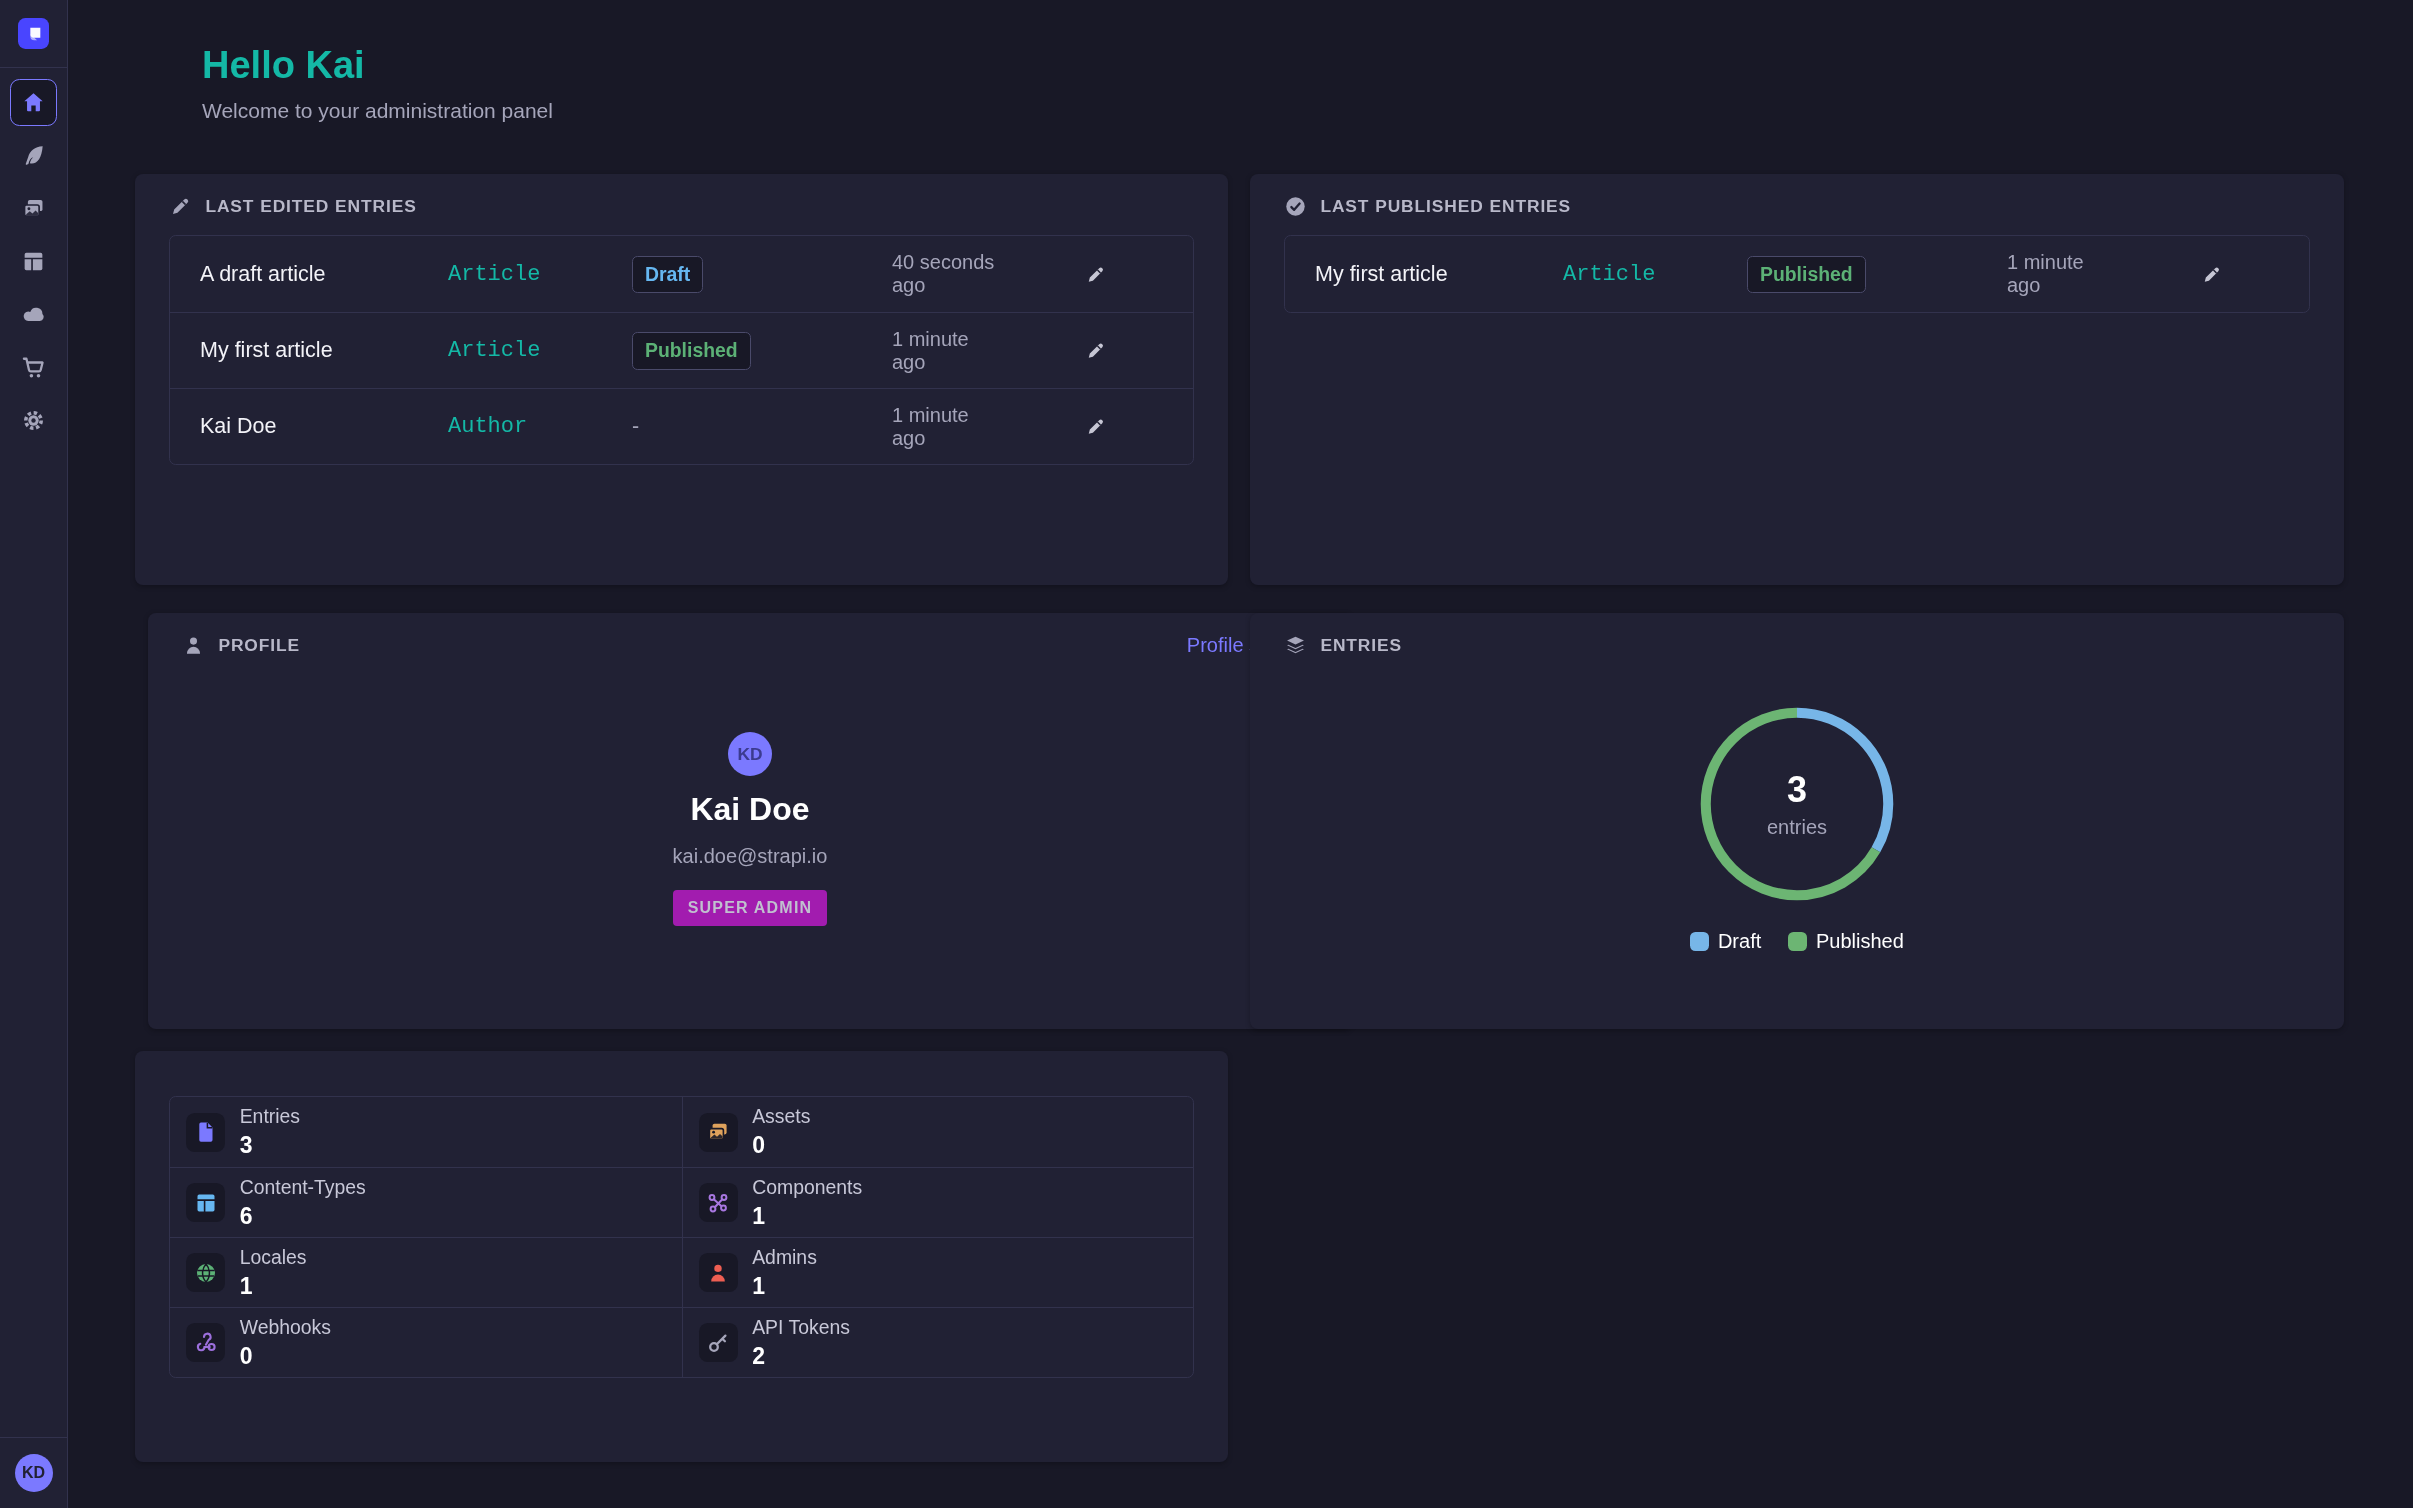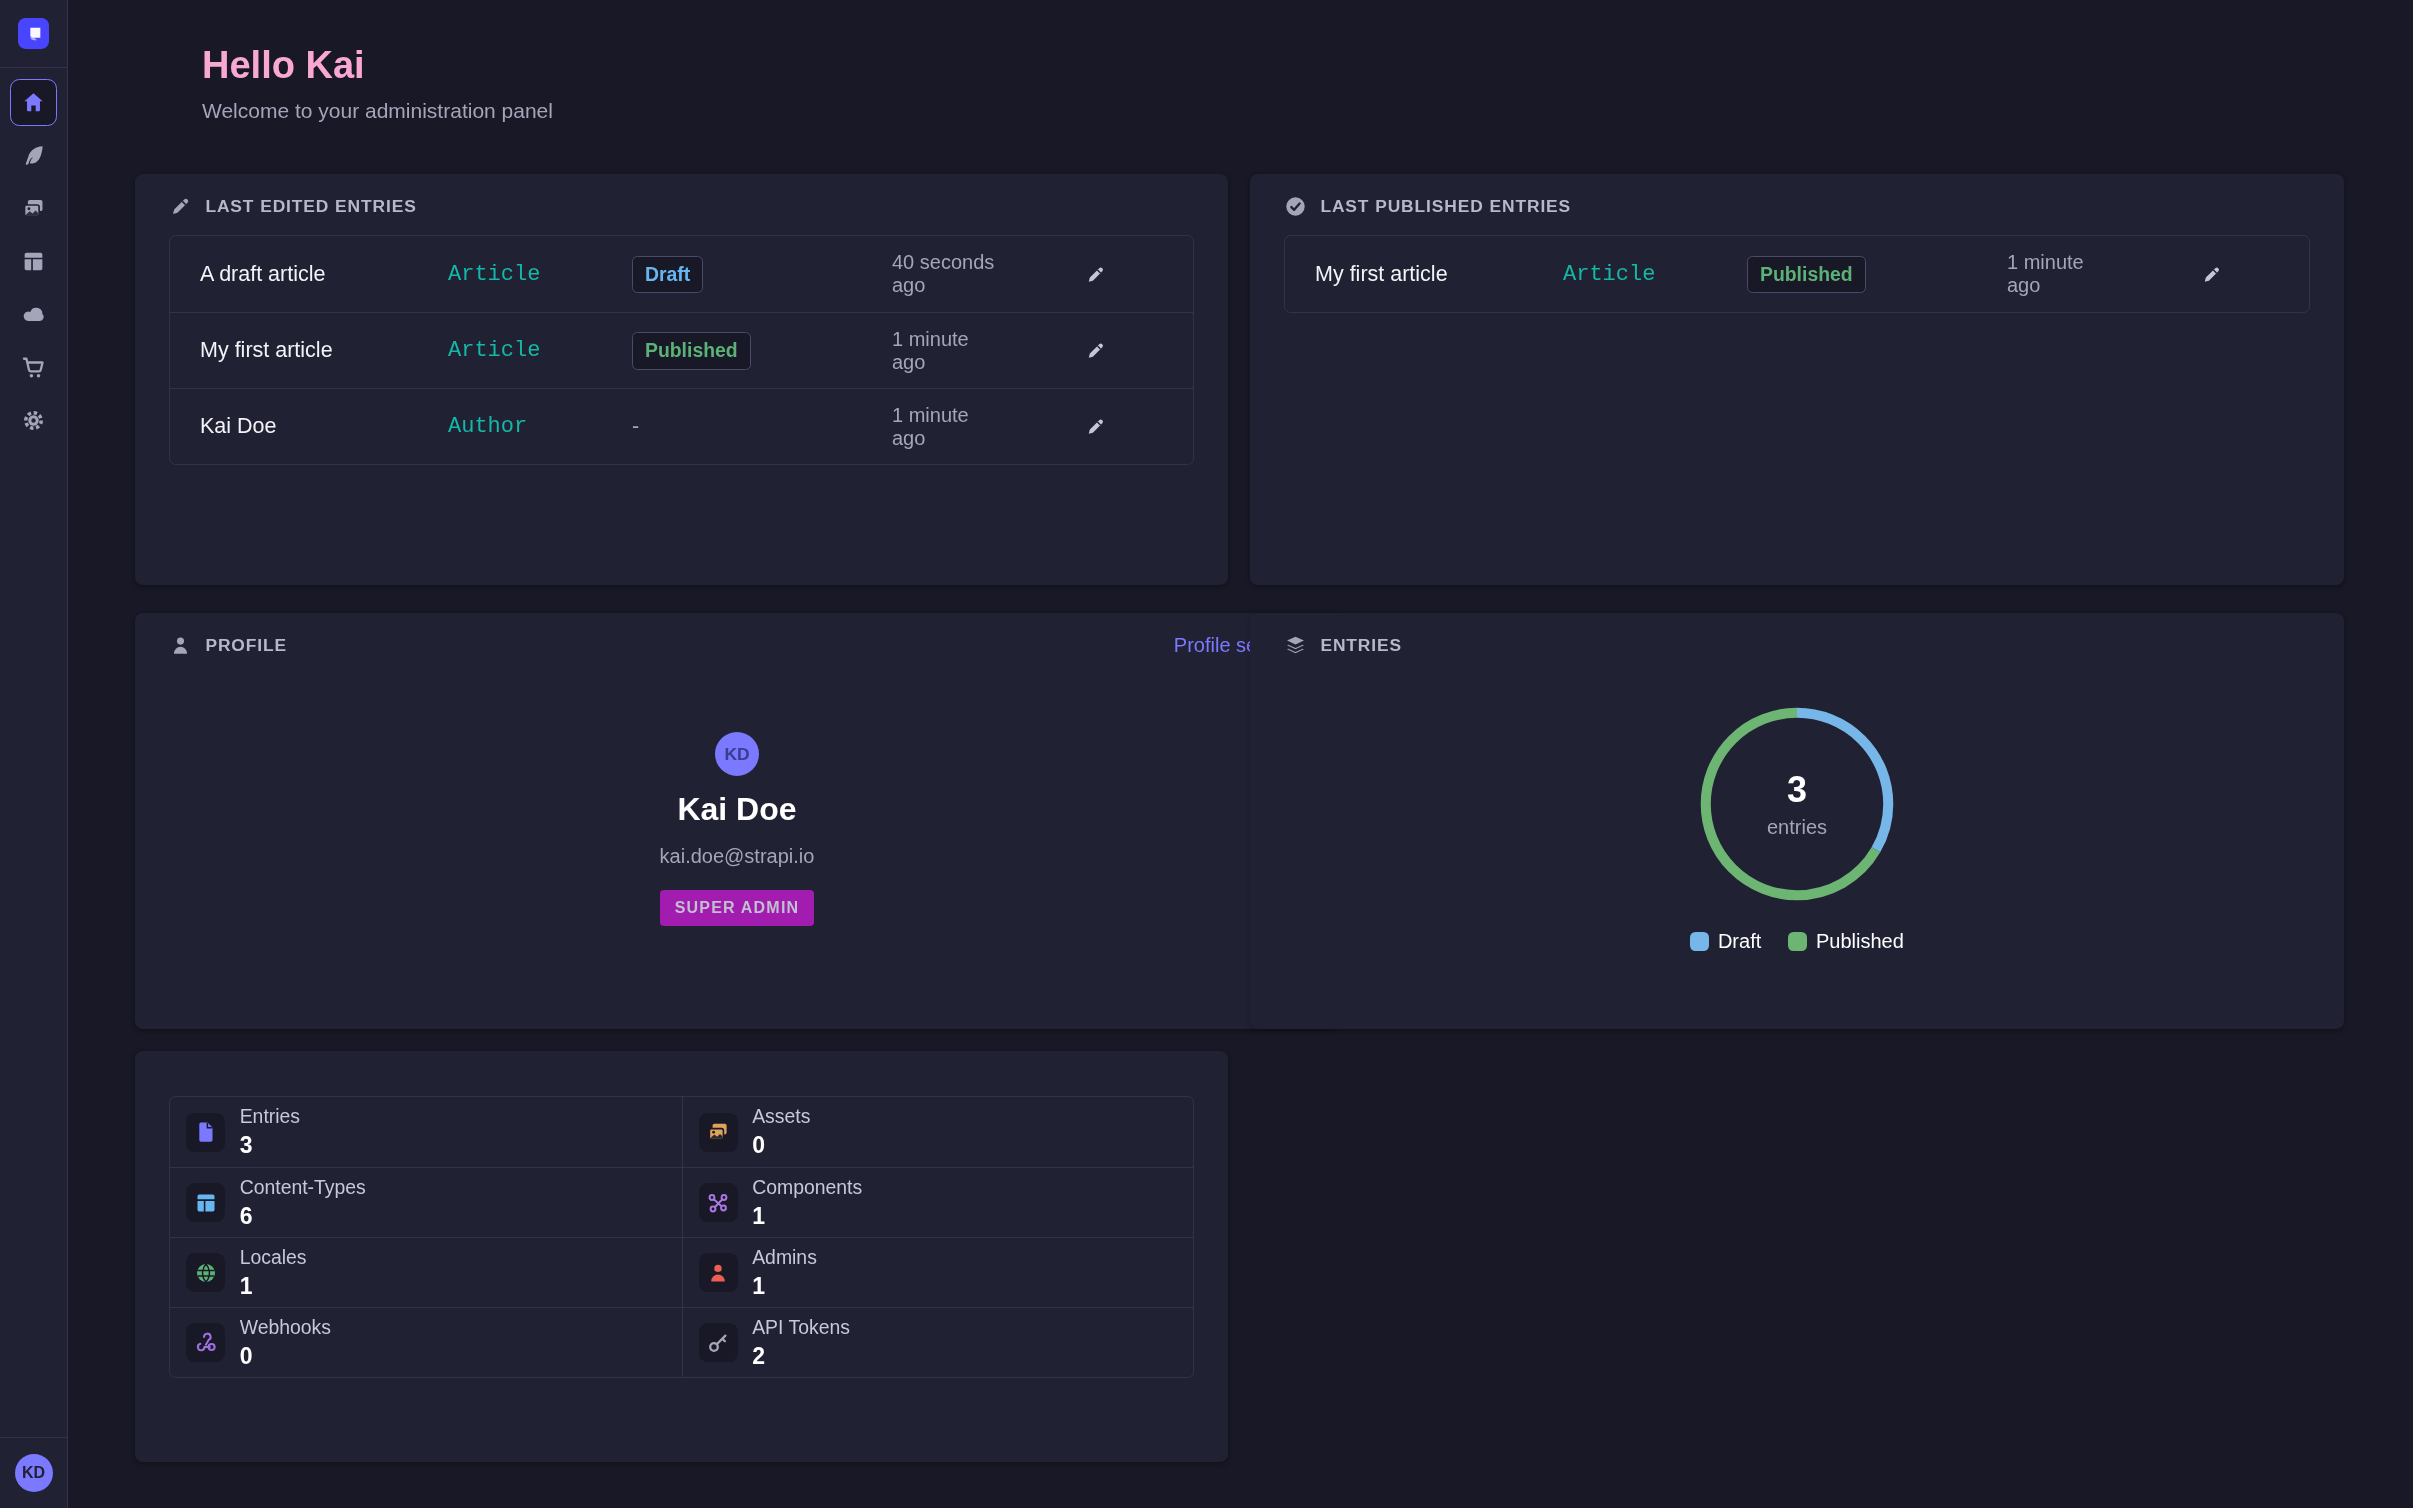--- a/index.html
+++ b/index.html
@@ -38,31 +38,31 @@
     margin-top:auto; width:68px; border-top:0.7px solid #32324d;
     padding:16px 0 16px; display:flex; justify-content:center;
   }
   .sidebar-avatar {
     width:38px; height:38px; border-radius:50%; background:#7b79ff;
     color:#212134; font-weight:bold; font-size:16px;
     display:flex; align-items:center; justify-content:center; cursor:pointer;
   }
 
   
-  .page-title { position:absolute; left:202px; top:44px; font-size:38px; font-weight:bold; color:#f9a8d4; }
+  .page-title { position:absolute; left:202px; top:44px; font-size:38px; font-weight:bold; color:#14b8a6; }
   .page-subtitle { position:absolute; left:202px; top:99px; font-size:21px; color:#a5a5ba; }
 
   
   .card {
     position:absolute; background:#212134; border-radius:8px;
     padding:21px 34px; box-shadow:0 1.3px 5.4px rgba(0,0,0,.25);
   }
   .card-edited    { left:135px;  top:174px;  width:1093px; height:411px; }
   .card-published { left:1250px; top:174px;  width:1094px; height:411px; }
-  .card-profile   { left:135px;  top:613px;  width:1204px; height:416px; }
+  .card-profile   { left:148px;  top:613px;  width:1204px; height:416px; }
   .card-entries   { left:1250px; top:613px;  width:1094px; height:416px; }
   .card-stats     { left:135px;  top:1051px; width:1093px; height:411px; }
 
   .card-head { display:flex; align-items:center; gap:13.4px; color:#b8b8c9; }
   .head-icon { width:23px; height:23px; color:#a5a5ba; flex:none; }
   .head-icon svg { width:23px; height:23px; }
   .card-title { font-size:17.4px; font-weight:bold; letter-spacing:0.9px; color:#b8b8c9; }
   .profile-link { margin-left:auto; color:#7b79ff; font-size:20px; text-decoration:none; cursor:pointer; }
 
   

